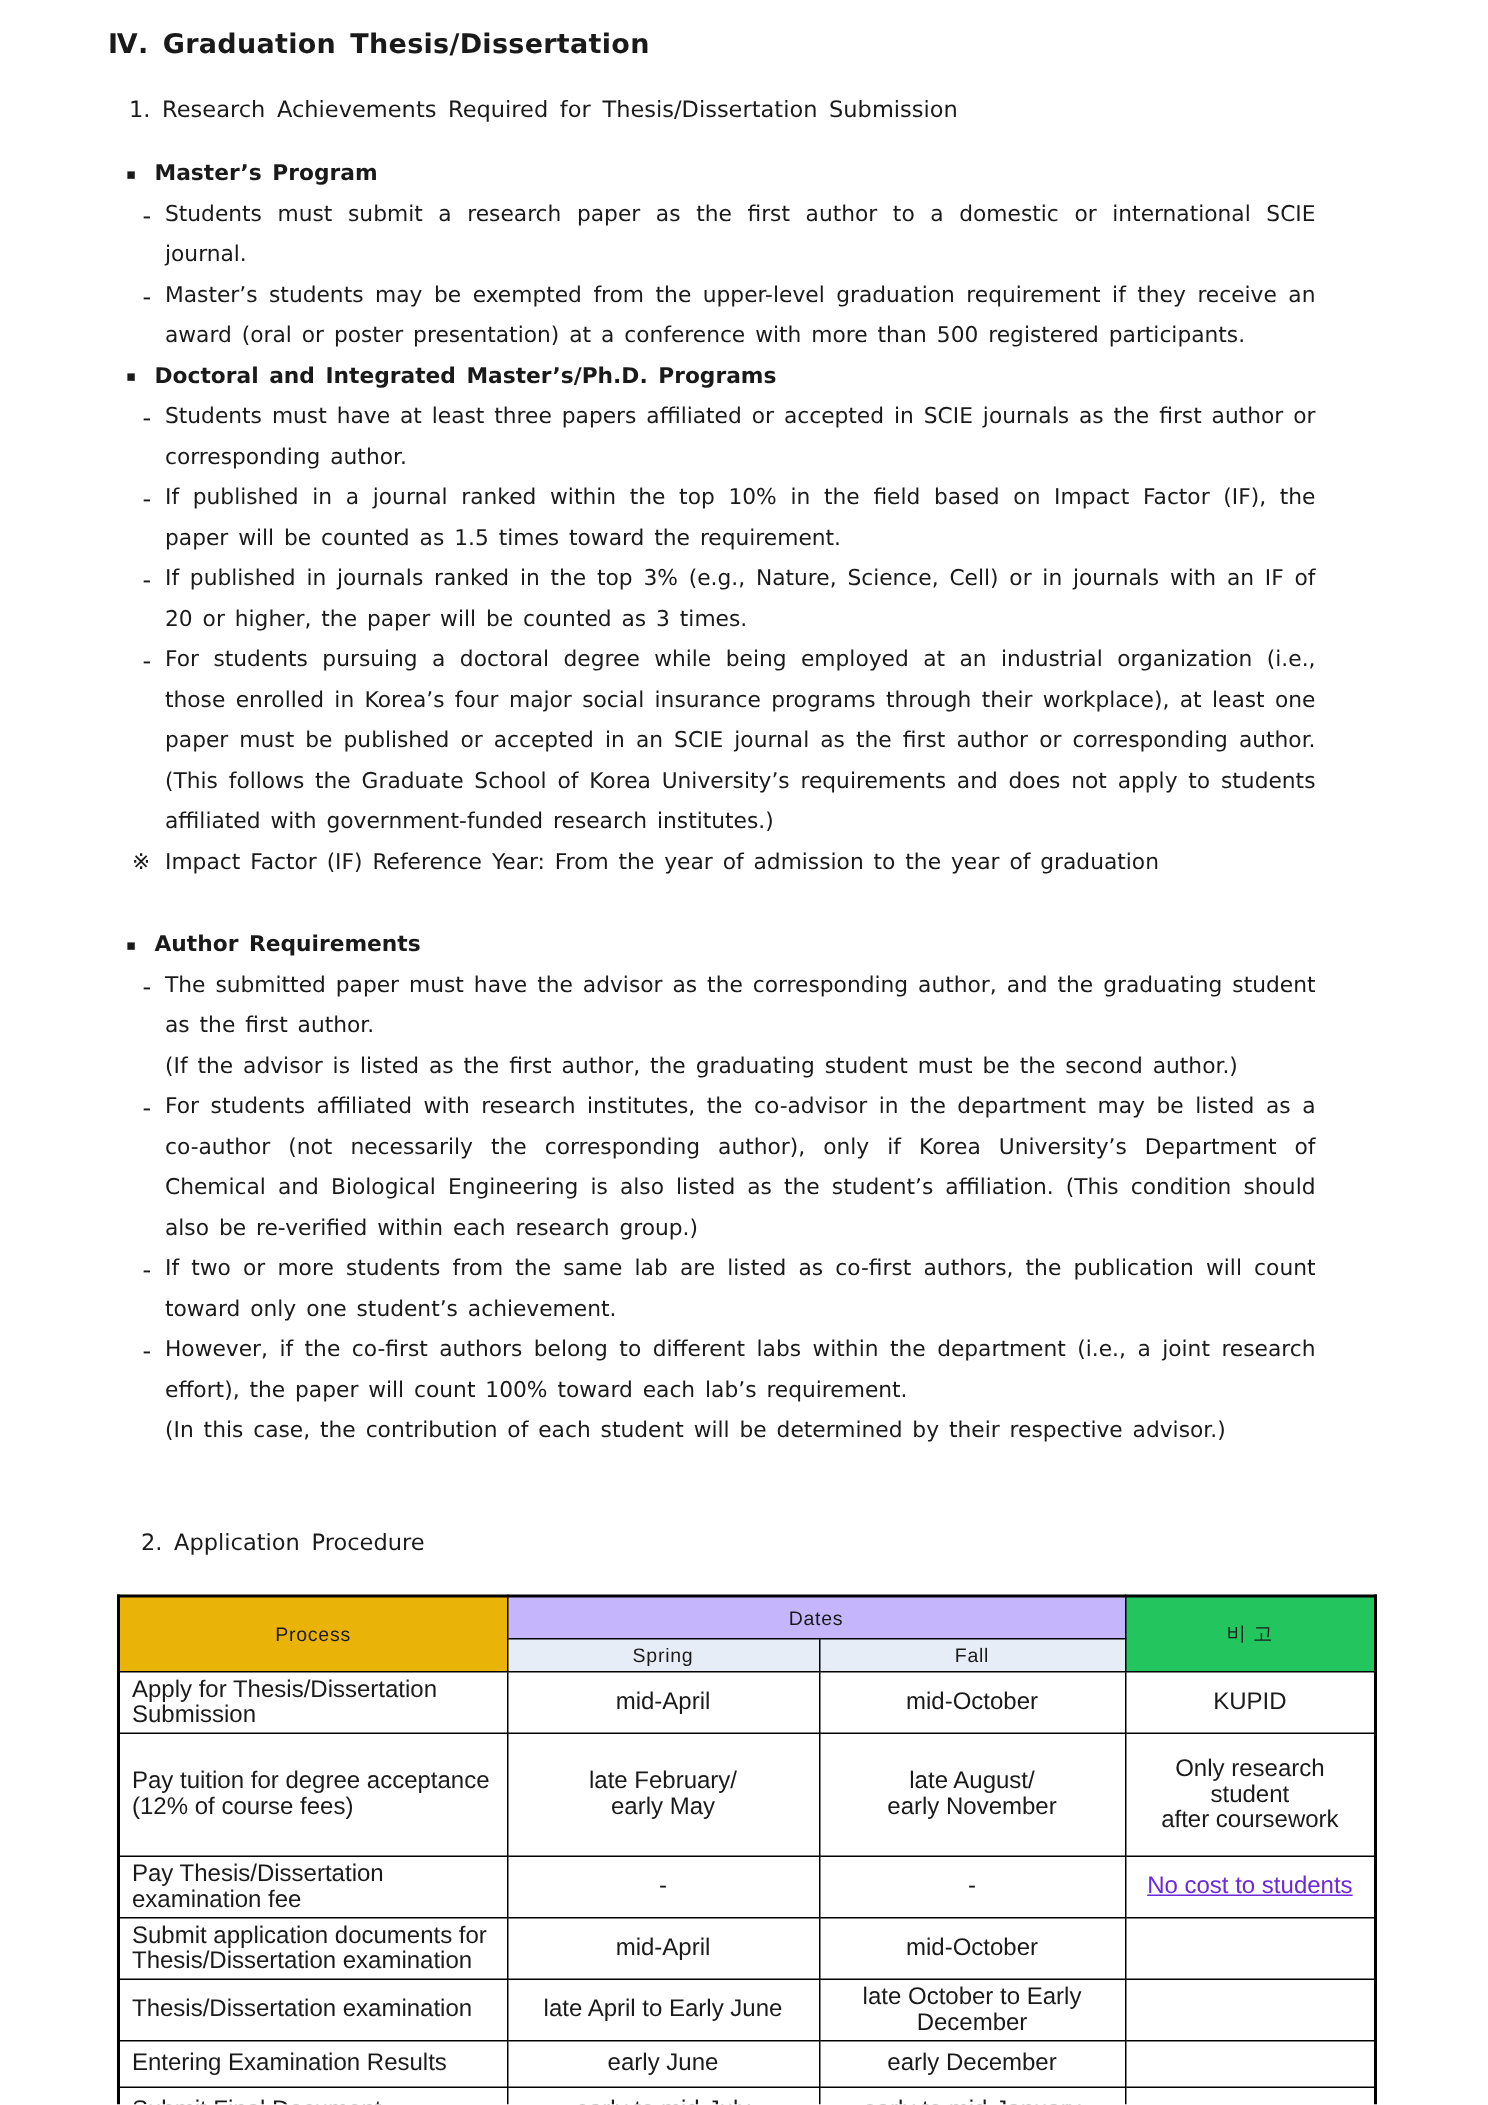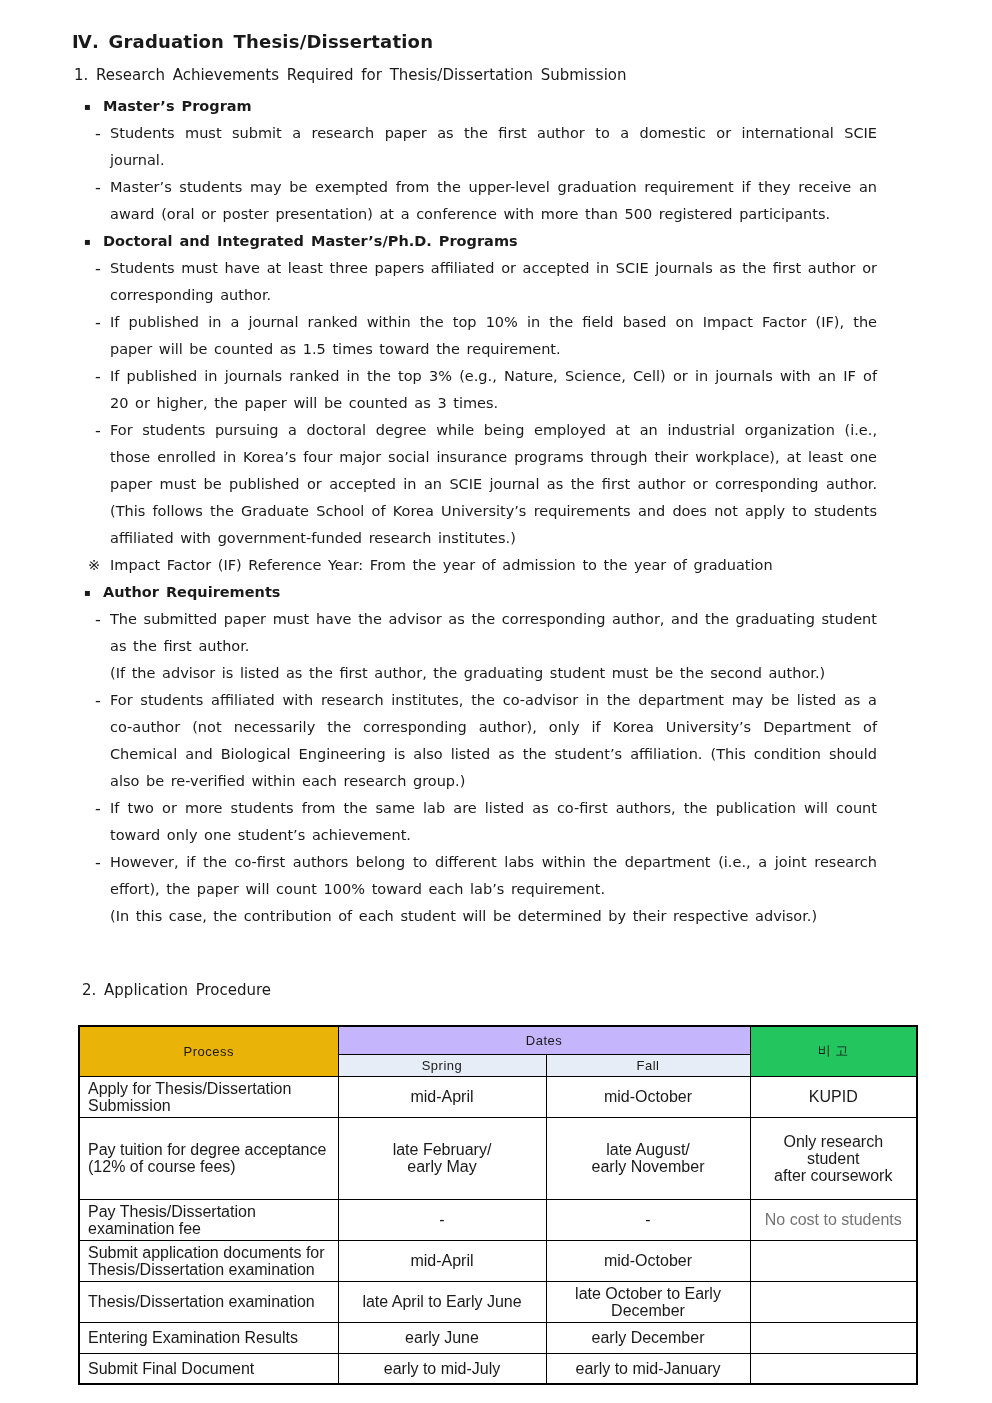--- a/index.html
+++ b/index.html
@@ -5,56 +5,56 @@
   html,body { margin:0; padding:0; background:#ffffff; }
   .page {
     position: relative;
     width: 964px;
     height: 1403px;
     background: #ffffff;
     font-family: "DejaVu Sans", sans-serif;
     color: #1a1a1a;
     overflow: hidden;
     box-sizing: border-box;
-    padding: 28px 87px 0 70px;
+    padding: 16px 87px 0 70px;
   }
   
   .doc-title {
     font-size: 18px;
     font-weight: bold;
     line-height: 28px;
     margin: 0 0 6px 2px;
     letter-spacing: 0.2px;
     word-spacing: 3px;
   }
   .sec-heading {
     font-size: 15px;
     line-height: 27px;
-    margin: 4px;
+    margin: 16px;
     word-spacing: 3px;
   }
   .sec2-heading {
     margin-top: 47px;
     padding-left: 8px;
   }
   
   .group-head {
     font-size: 14.5px;
     font-weight: bold;
     line-height: 27px;
     padding-left: 14px;
     word-spacing: 2px;
   }
   .bullet {
     display: inline-block;
     width: 19px;
     font-size: 10px;
     vertical-align: 1px;
   }
-  #groups .group:nth-child(3) { }
+  #groups .group:nth-child(3) { margin-top: 28px; }
   .item { position: relative; padding-left: 40px; }
   .dash { position: absolute; left: 25px; top: 0; line-height: 27px; }
   .item p {
     margin: 0;
     font-size: 14.5px;
     line-height: 27px;
     text-align: justify;
     word-spacing: 2px;
   }
   .note {
@@ -221,21 +221,21 @@
 early May</td>
           <td>late August/
 early November</td>
           <td>Only research student
 after coursework</td>
         </tr>
         <tr>
           <td class="cell-process">Pay Thesis/Dissertation examination fee</td>
           <td>-</td>
           <td>-</td>
-          <td style="color: #737373;">No cost to students</td>
+          <td style="color: #6d28d9; text-decoration: underline;">No cost to students</td>
         </tr>
         <tr>
           <td class="cell-process">Submit application documents for
 Thesis/Dissertation examination</td>
           <td>mid-April</td>
           <td>mid-October</td>
           <td></td>
         </tr>
         <tr>
           <td class="cell-process">Thesis/Dissertation examination</td>

